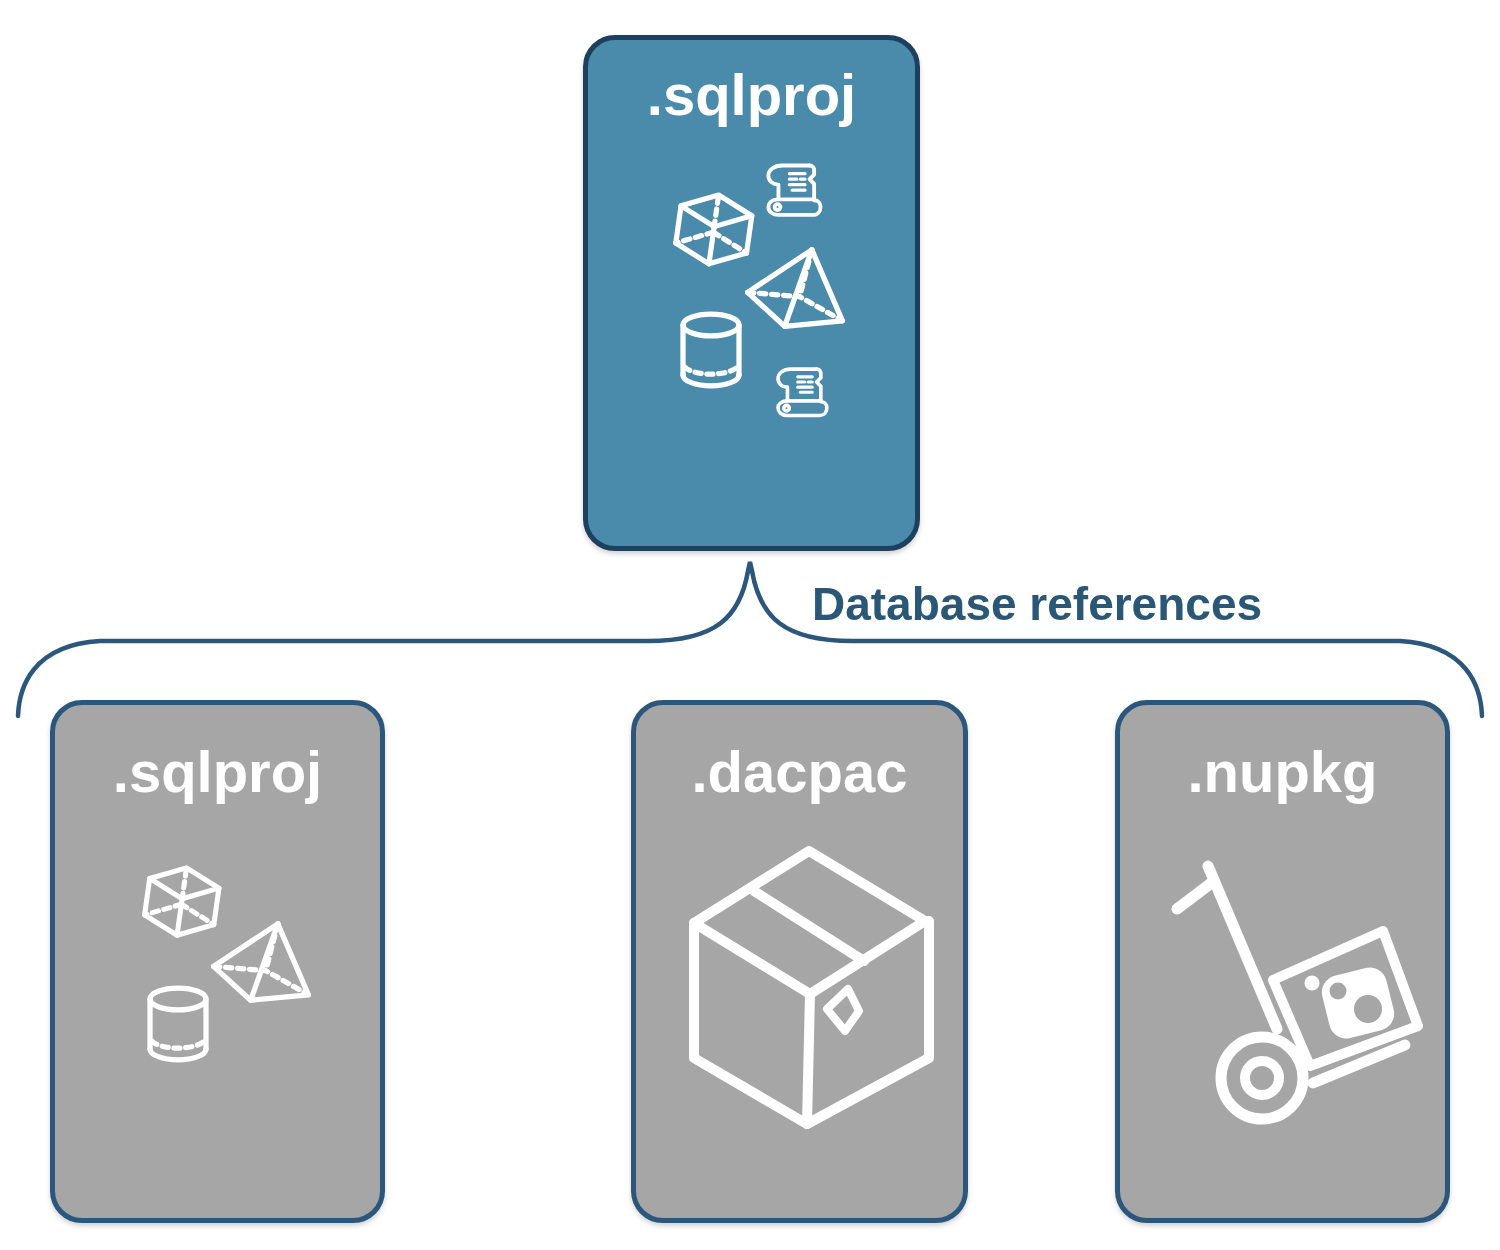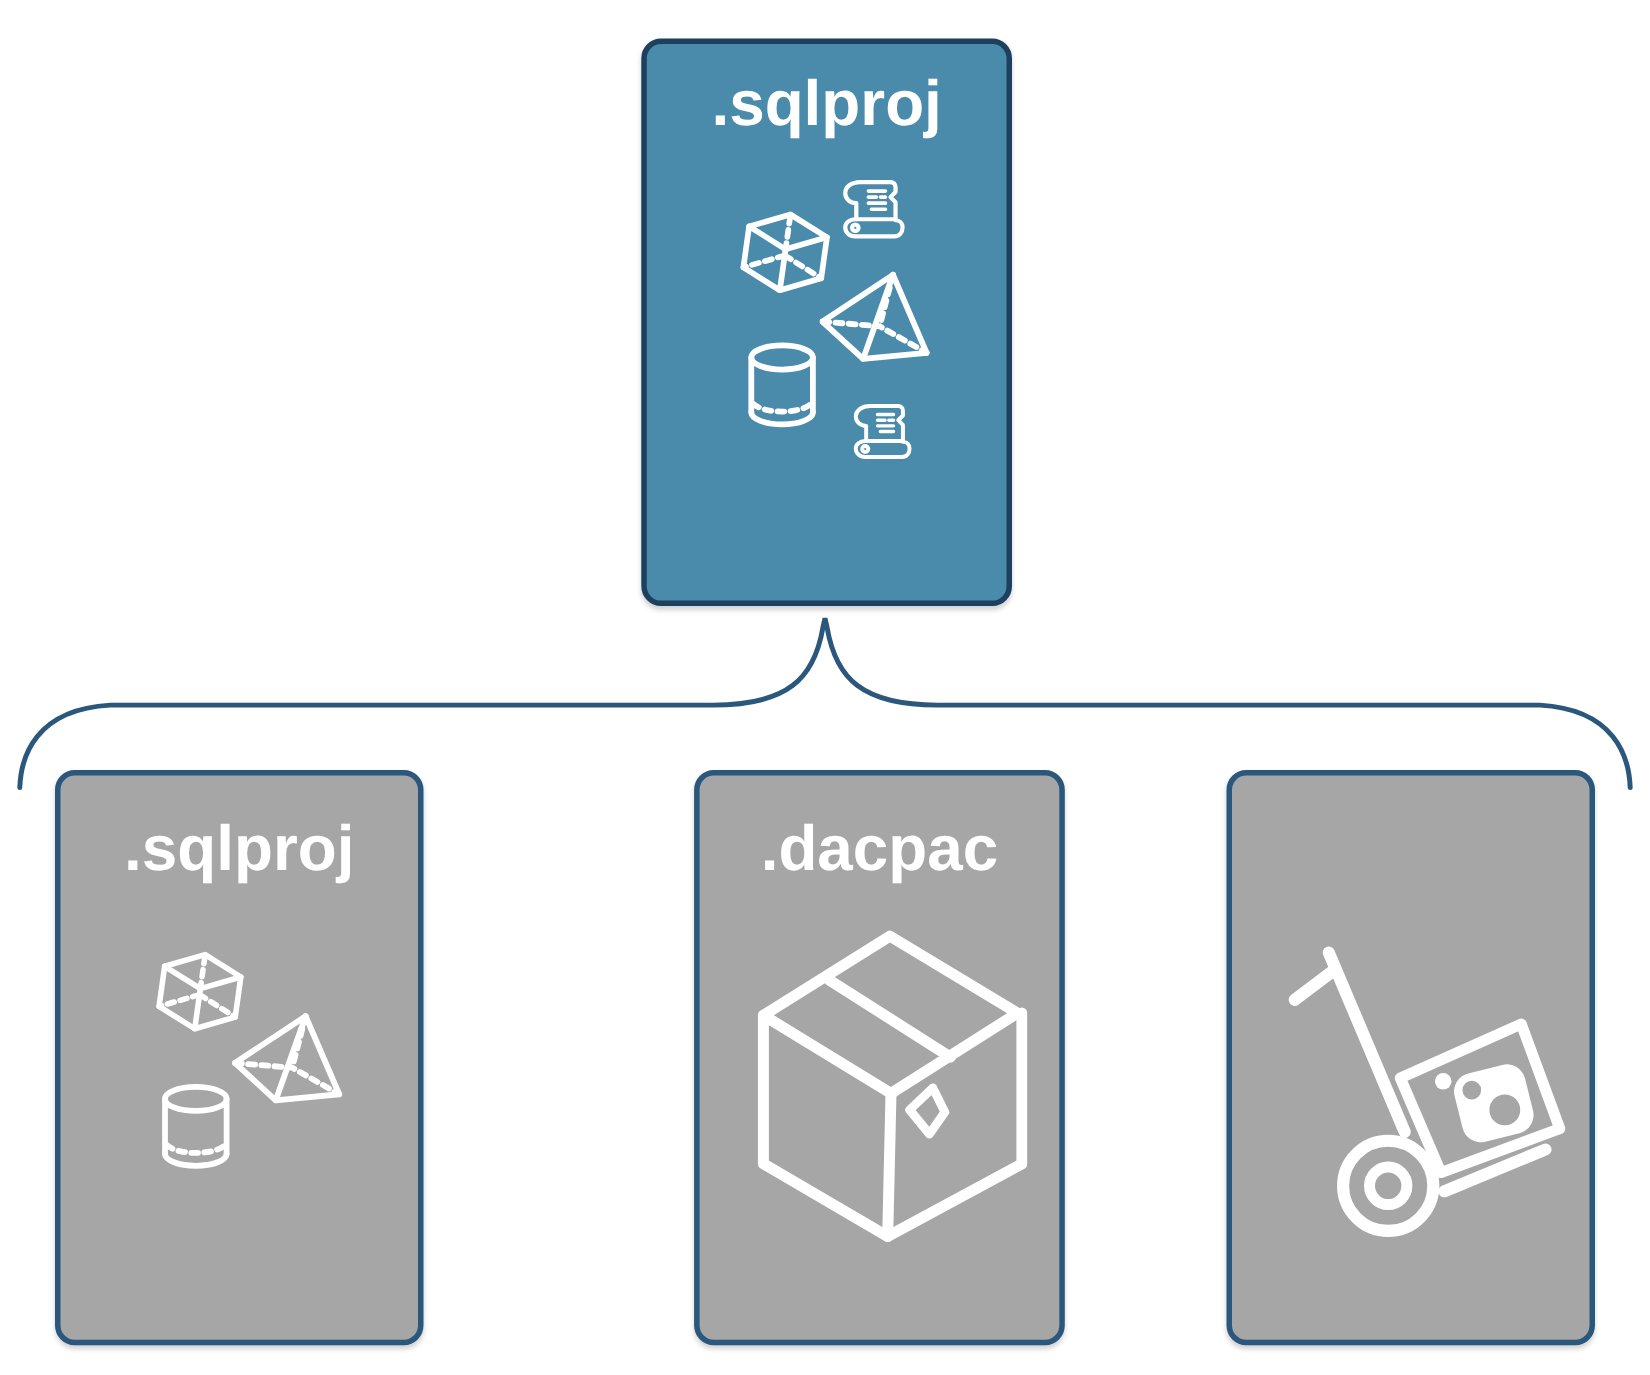--- a/index.html
+++ b/index.html
@@ -1,18 +1,18 @@
 <!DOCTYPE html>
 <html style="--canvas-bg: #ffffff; --root-fill: #4a8bac; --root-border: #1e405f; --child-fill: #a6a6a6; --child-border: #2b577c; --connector: #2b577c; --label-text: #ffffff; --heading-text: #2b5777; --icon-stroke: #ffffff;"><head>
 <meta charset="utf-8">
 <style>
   html,body{margin:0;padding:0;background:var(--canvas-bg,#fff);}
   .stage{position:relative;width:1500px;height:1250px;background:var(--canvas-bg,#fff);
          font-family:"Liberation Sans","DejaVu Sans",sans-serif;overflow:hidden;}
-  .card{position:absolute;border-radius:18px;box-sizing:border-box;
+  .card{position:absolute;border-radius:32px;box-sizing:border-box;
         box-shadow:0 3px 5px rgba(0,0,0,.18);}
   .card.root{left:583px;top:35px;width:337px;height:516px;
         background:var(--root-fill,#4a8bac);border:5px solid var(--root-border,#1e405f);}
   .card.child{background:var(--child-fill,#a6a6a6);border:5px solid var(--child-border,#2b577c);
         top:700px;height:523px;}
   .card.c0{left:50px;width:335px;}
   .card.c1{left:583px;width:337px;margin-left:48px;}
   .card.c2{left:1115px;width:335px;}
   .card-label{position:absolute;left:0;right:0;text-align:center;
         color:var(--label-text,#fff);font-weight:bold;font-size:58px;line-height:62px;
@@ -110,20 +110,21 @@
     <svg class="icon" style="left:184px;top:324px;width:60px;height:60px" viewBox="0 0 70 70">
         <use href="#icon-scroll"></use>
       </svg>
   </div>
 
   <svg class="connector-svg" width="1500" height="1250" viewBox="0 0 1500 1250">
     <path d="M 18 716 C 19 688 32 645 100 641 L 648 641 C 716 641 740 617 748 571
              L 750 562 L 752 571 C 760 617 784 641 852 641 L 1400 641
              C 1468 645 1481 688 1482 716" fill="none" stroke="var(--connector,#2b577c)" stroke-width="4.5" stroke-linecap="round"></path>
   </svg>
+  <div class="connector-label">Database references</div>
 
   <div class="card child c0">
     <div class="card-label">.sqlproj</div>
     <svg class="icon" style="left:80px;top:156px;width:92px;height:92px" viewBox="0 0 100 100">
         <use href="#icon-cube"></use>
       </svg>
     <svg class="icon" style="left:156px;top:212px;width:106px;height:92px" viewBox="0 0 110 95">
         <use href="#icon-pyramid"></use>
       </svg>
     <svg class="icon" style="left:88px;top:280px;width:70px;height:84px" viewBox="0 0 80 96">
@@ -132,18 +133,19 @@
   </div>
 
   <div class="card child c1">
     <div class="card-label">.dacpac</div>
     <svg class="icon" style="left:48px;top:136px;width:250px;height:295px" viewBox="0 0 250 295">
         <use href="#icon-package"></use>
       </svg>
   </div>
 
   <div class="card child c2">
+    <div class="card-label">.nupkg</div>
     <svg class="icon" style="left:45px;top:148px;width:280px;height:290px" viewBox="0 0 280 290">
         <use href="#icon-handtruck"></use>
       </svg>
   </div>
 
 </div>
 
 </body></html>

